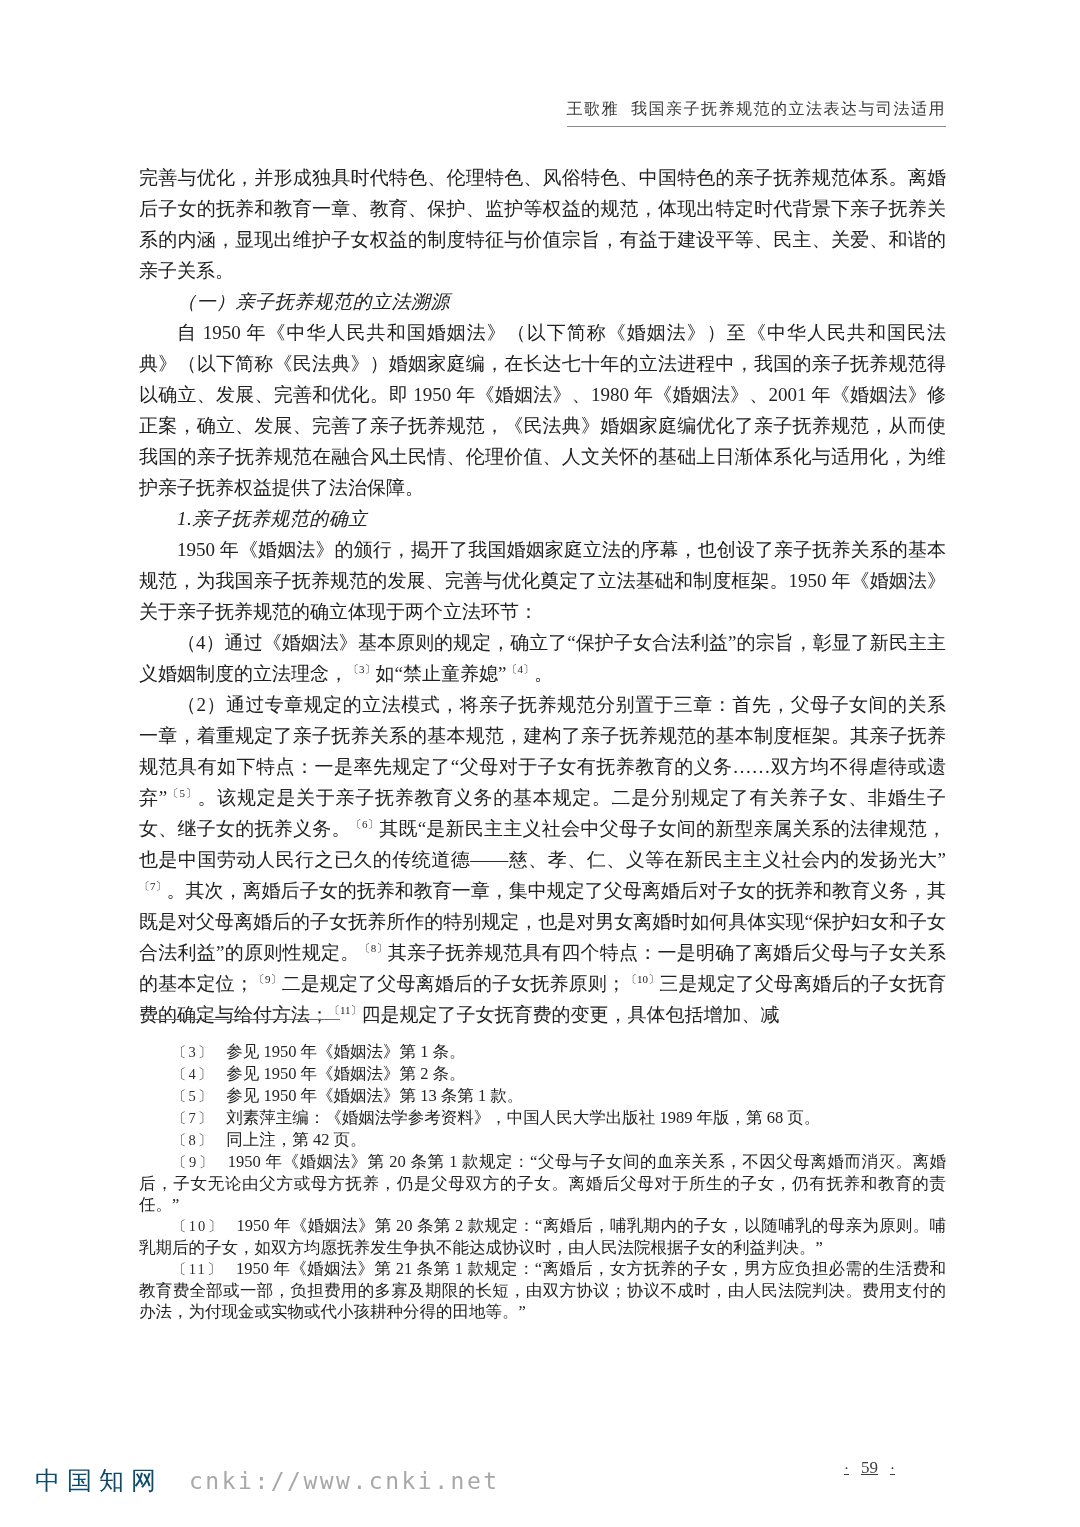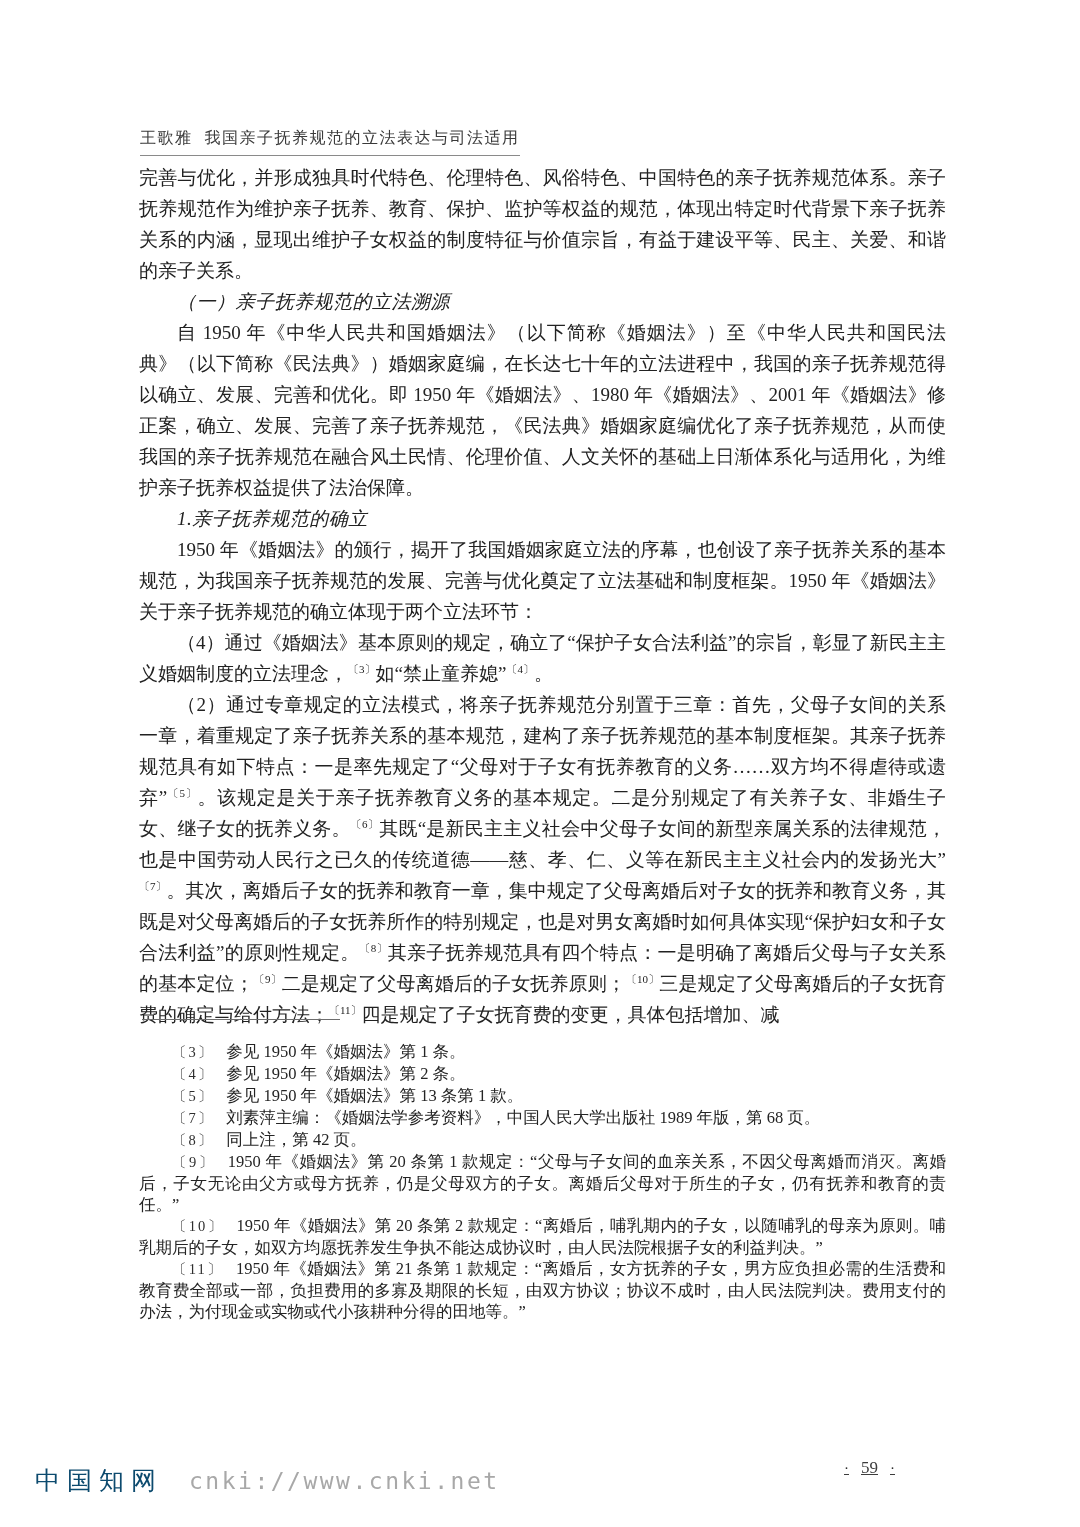--- a/index.html
+++ b/index.html
@@ -14,23 +14,24 @@
     margin: 0 auto;
     background: #ffffff;
     overflow: hidden;
     font-family: "Liberation Serif", "DejaVu Serif", serif;
     color: #262626;
   }
 
   
   .header-wrap {
     position: absolute;
-    top: 128px;
+    top: 99px;
     left: 140px;
     width: 806px;
+    text-align: right;
   }
   .header-inner {
     display: inline-block;
     font-size: 16px;
     letter-spacing: 1.5px;
     color: #3a3a3a;
     padding-bottom: 6px;
     border-bottom: 1px solid #8a8a8a;
     white-space: nowrap;
   }
@@ -129,21 +130,21 @@
 
 <div class="page">
 
   <div class="header-wrap">
     <span class="header-inner">
       <span class="header-author">王歌雅</span><span>我国亲子抚养规范的立法表达与司法适用</span>
     </span>
   </div>
 
   <div class="body-block">
-    <p class="no-indent"><span>完善与优化，并形成独具时代特色、伦理特色、风俗特色、中国特色的亲子抚养规范体系。亲子抚养规范作为维护亲子抚养、教育、保护、监护等权益的规范，体现出特定时代背景下亲子抚养关系的内涵，显现出维护子女权益的制度特征与价值宗旨，有益于建设平等、民主、关爱、和谐的亲子关系。</span></p>
+    <p class="no-indent"><span>完善与优化，并形成独具时代特色、伦理特色、风俗特色、中国特色的亲子抚养规范体系。离婚后子女的抚养和教育一章、教育、保护、监护等权益的规范，体现出特定时代背景下亲子抚养关系的内涵，显现出维护子女权益的制度特征与价值宗旨，有益于建设平等、民主、关爱、和谐的亲子关系。</span></p>
     <p class="kai"><span>（一）亲子抚养规范的立法溯源</span></p>
     <p><span>自 1950 年《中华人民共和国婚姻法》（以下简称《婚姻法》）至《中华人民共和国民法典》（以下简称《民法典》）婚姻家庭编，在长达七十年的立法进程中，我国的亲子抚养规范得以确立、发展、完善和优化。即 1950 年《婚姻法》、1980 年《婚姻法》、2001 年《婚姻法》修正案，确立、发展、完善了亲子抚养规范，《民法典》婚姻家庭编优化了亲子抚养规范，从而使我国的亲子抚养规范在融合风土民情、伦理价值、人文关怀的基础上日渐体系化与适用化，为维护亲子抚养权益提供了法治保障。</span></p>
     <p class="kai"><span>1.亲子抚养规范的确立</span></p>
     <p><span>1950 年《婚姻法》的颁行，揭开了我国婚姻家庭立法的序幕，也创设了亲子抚养关系的基本规范，为我国亲子抚养规范的发展、完善与优化奠定了立法基础和制度框架。1950 年《婚姻法》关于亲子抚养规范的确立体现于两个立法环节：</span></p>
     <p><span>（4）通过《婚姻法》基本原则的规定，确立了“保护子女合法利益”的宗旨，彰显了新民主主义婚姻制度的立法理念，</span><sup class="fnref">〔3〕</sup><span>如“禁止童养媳”</span><sup class="fnref">〔4〕</sup><span>。</span></p>
     <p><span>（2）通过专章规定的立法模式，将亲子抚养规范分别置于三章：首先，父母子女间的关系一章，着重规定了亲子抚养关系的基本规范，建构了亲子抚养规范的基本制度框架。其亲子抚养规范具有如下特点：一是率先规定了“父母对于子女有抚养教育的义务……双方均不得虐待或遗弃”</span><sup class="fnref">〔5〕</sup><span>。该规定是关于亲子抚养教育义务的基本规定。二是分别规定了有关养子女、非婚生子女、继子女的抚养义务。</span><sup class="fnref">〔6〕</sup><span>其既“是新民主主义社会中父母子女间的新型亲属关系的法律规范，也是中国劳动人民行之已久的传统道德——慈、孝、仁、义等在新民主主义社会内的发扬光大”</span><sup class="fnref">〔7〕</sup><span>。其次，离婚后子女的抚养和教育一章，集中规定了父母离婚后对子女的抚养和教育义务，其既是对父母离婚后的子女抚养所作的特别规定，也是对男女离婚时如何具体实现“保护妇女和子女合法利益”的原则性规定。</span><sup class="fnref">〔8〕</sup><span>其亲子抚养规范具有四个特点：一是明确了离婚后父母与子女关系的基本定位；</span><sup class="fnref">〔9〕</sup><span>二是规定了父母离婚后的子女抚养原则；</span><sup class="fnref">〔10〕</sup><span>三是规定了父母离婚后的子女抚育费的确定与给付方法；</span><sup class="fnref">〔11〕</sup><span>四是规定了子女抚育费的变更，具体包括增加、减</span></p>
   </div>
 
   <div class="fn-rule"></div>
 

